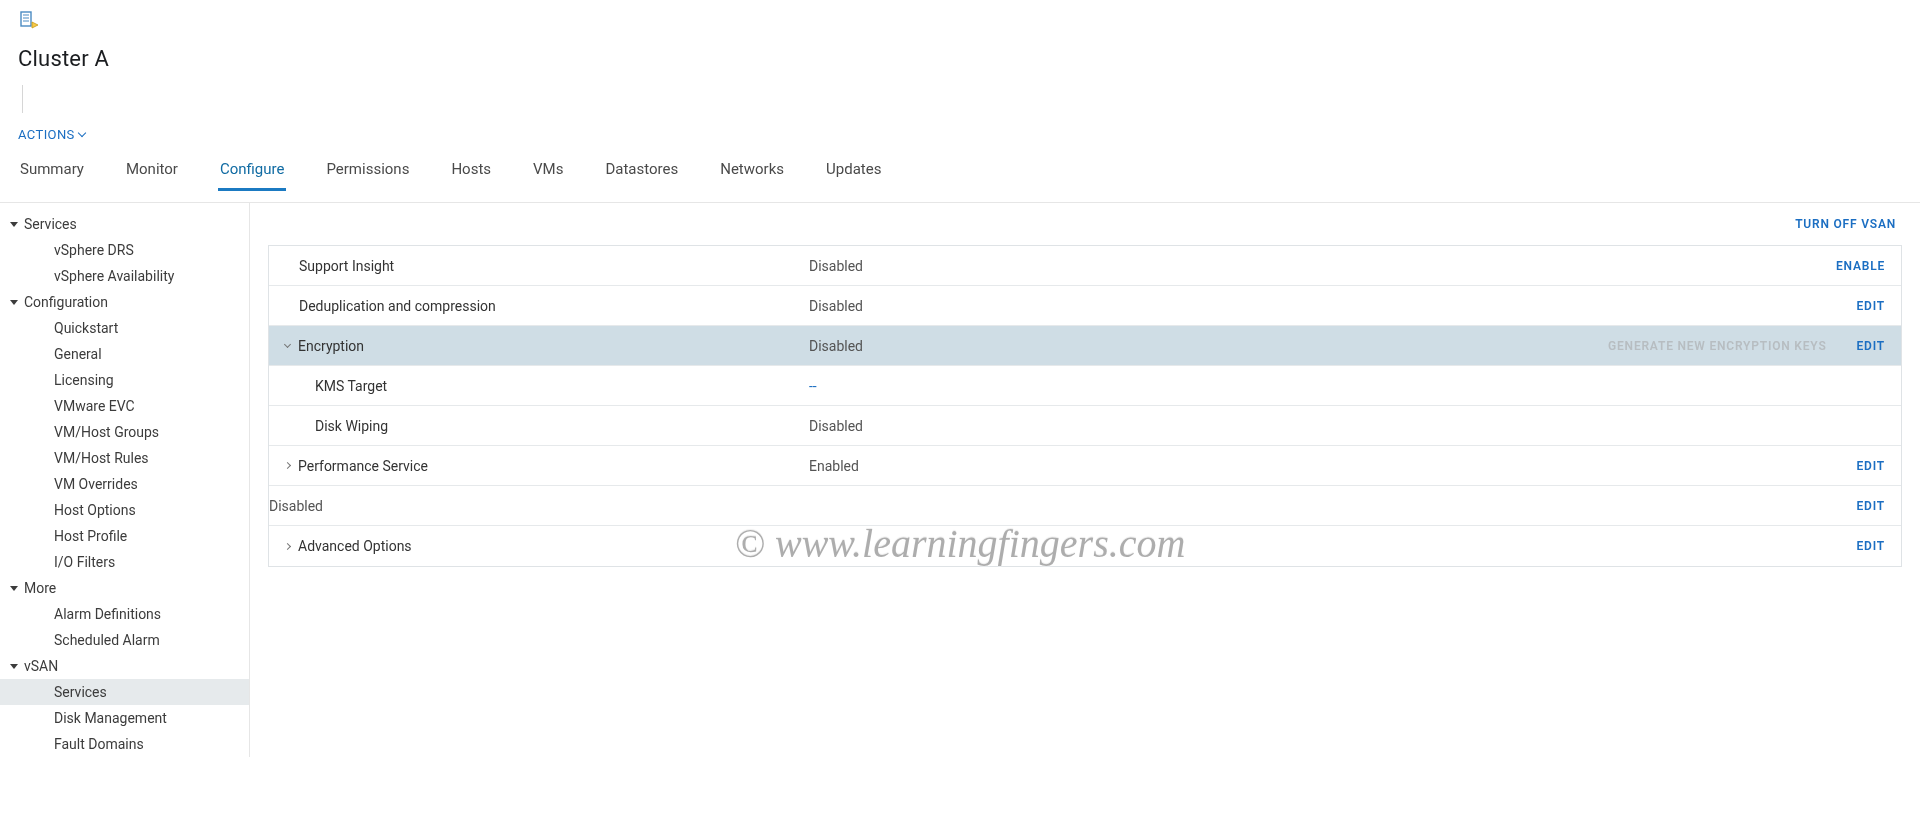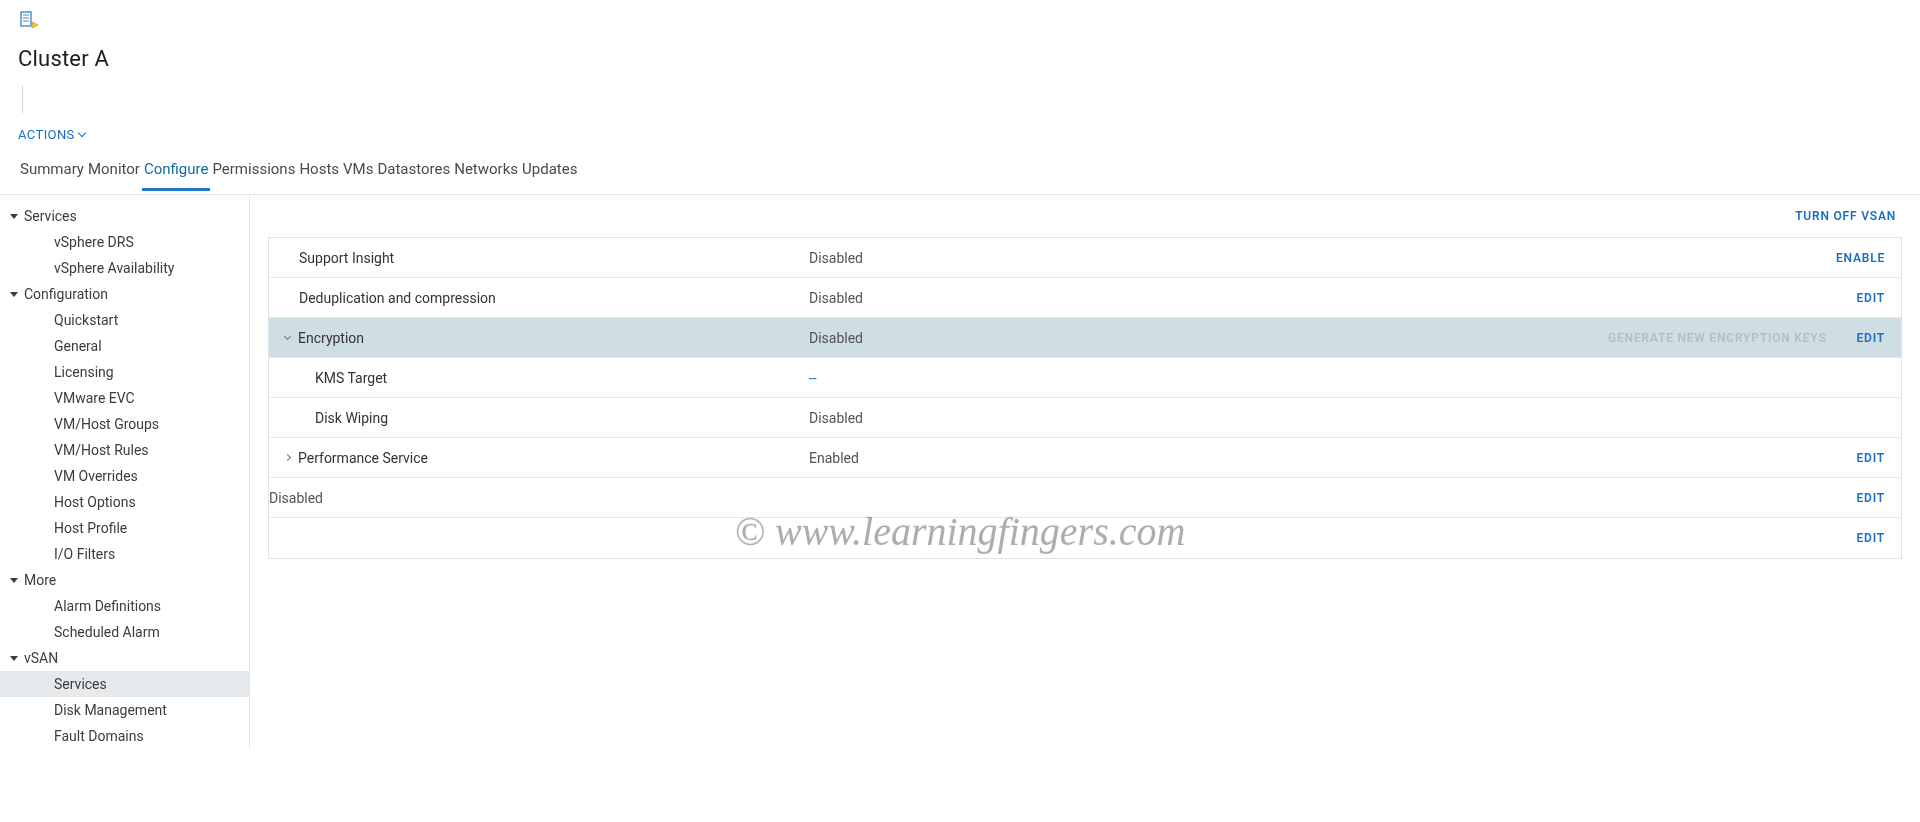--- a/index.html
+++ b/index.html
@@ -56,21 +56,22 @@
       border-color: #777;
       margin-top: -2px;
     }
     .chev.right {
       transform: rotate(-45deg);
       margin-top: 0;
     }
 
     .tabs {
       display: flex;
-      padding: 6px 18px 4px;
+      gap: 38px;
+      padding: 6px 18px 12px;
       border-bottom: 1px solid #e6e6e6;
     }
     .tab {
       padding: 6px 2px 10px;
       font-size: 15px;
       color: #4a4a4a;
       cursor: pointer;
       border-bottom: 3px solid transparent;
       margin-bottom: -1px;
     }
@@ -177,21 +178,21 @@
       font-weight: 600;
       letter-spacing: 0.8px;
       cursor: pointer;
     }
     .action-link.disabled { color: #b7bdc1; cursor: default; }
 
     .watermark {
       position: absolute;
       left: 0;
       right: 0;
-      top: 508px;
+      top: 520px;
       text-align: center;
       font-family: "Lucida Handwriting", "Brush Script MT", cursive;
       font-size: 40px;
       font-style: italic;
       color: #6b6b6b;
       opacity: 0.55;
       pointer-events: none;
       text-shadow: 0 1px 2px rgba(255,255,255,0.8), 0 -1px 1px rgba(0,0,0,0.15);
     }
   </style>
@@ -320,20 +321,24 @@
             <span class="action-link">EDIT</span>
           </div>
         </div>
         <div class="settings-row">
           <div class="row-value">Disabled</div>
           <div class="row-actions">
             <span class="action-link">EDIT</span>
           </div>
         </div>
         <div class="settings-row">
+          <div class="row-label">
+            <span class="chev small toggle right"></span>
+            <span>Advanced Options</span>
+          </div>
           <div class="row-value"></div>
           <div class="row-actions">
             <span class="action-link">EDIT</span>
           </div>
         </div>
       </div>
   </div>
 </div>
 
 <div class="watermark">© www.learningfingers.com</div>

